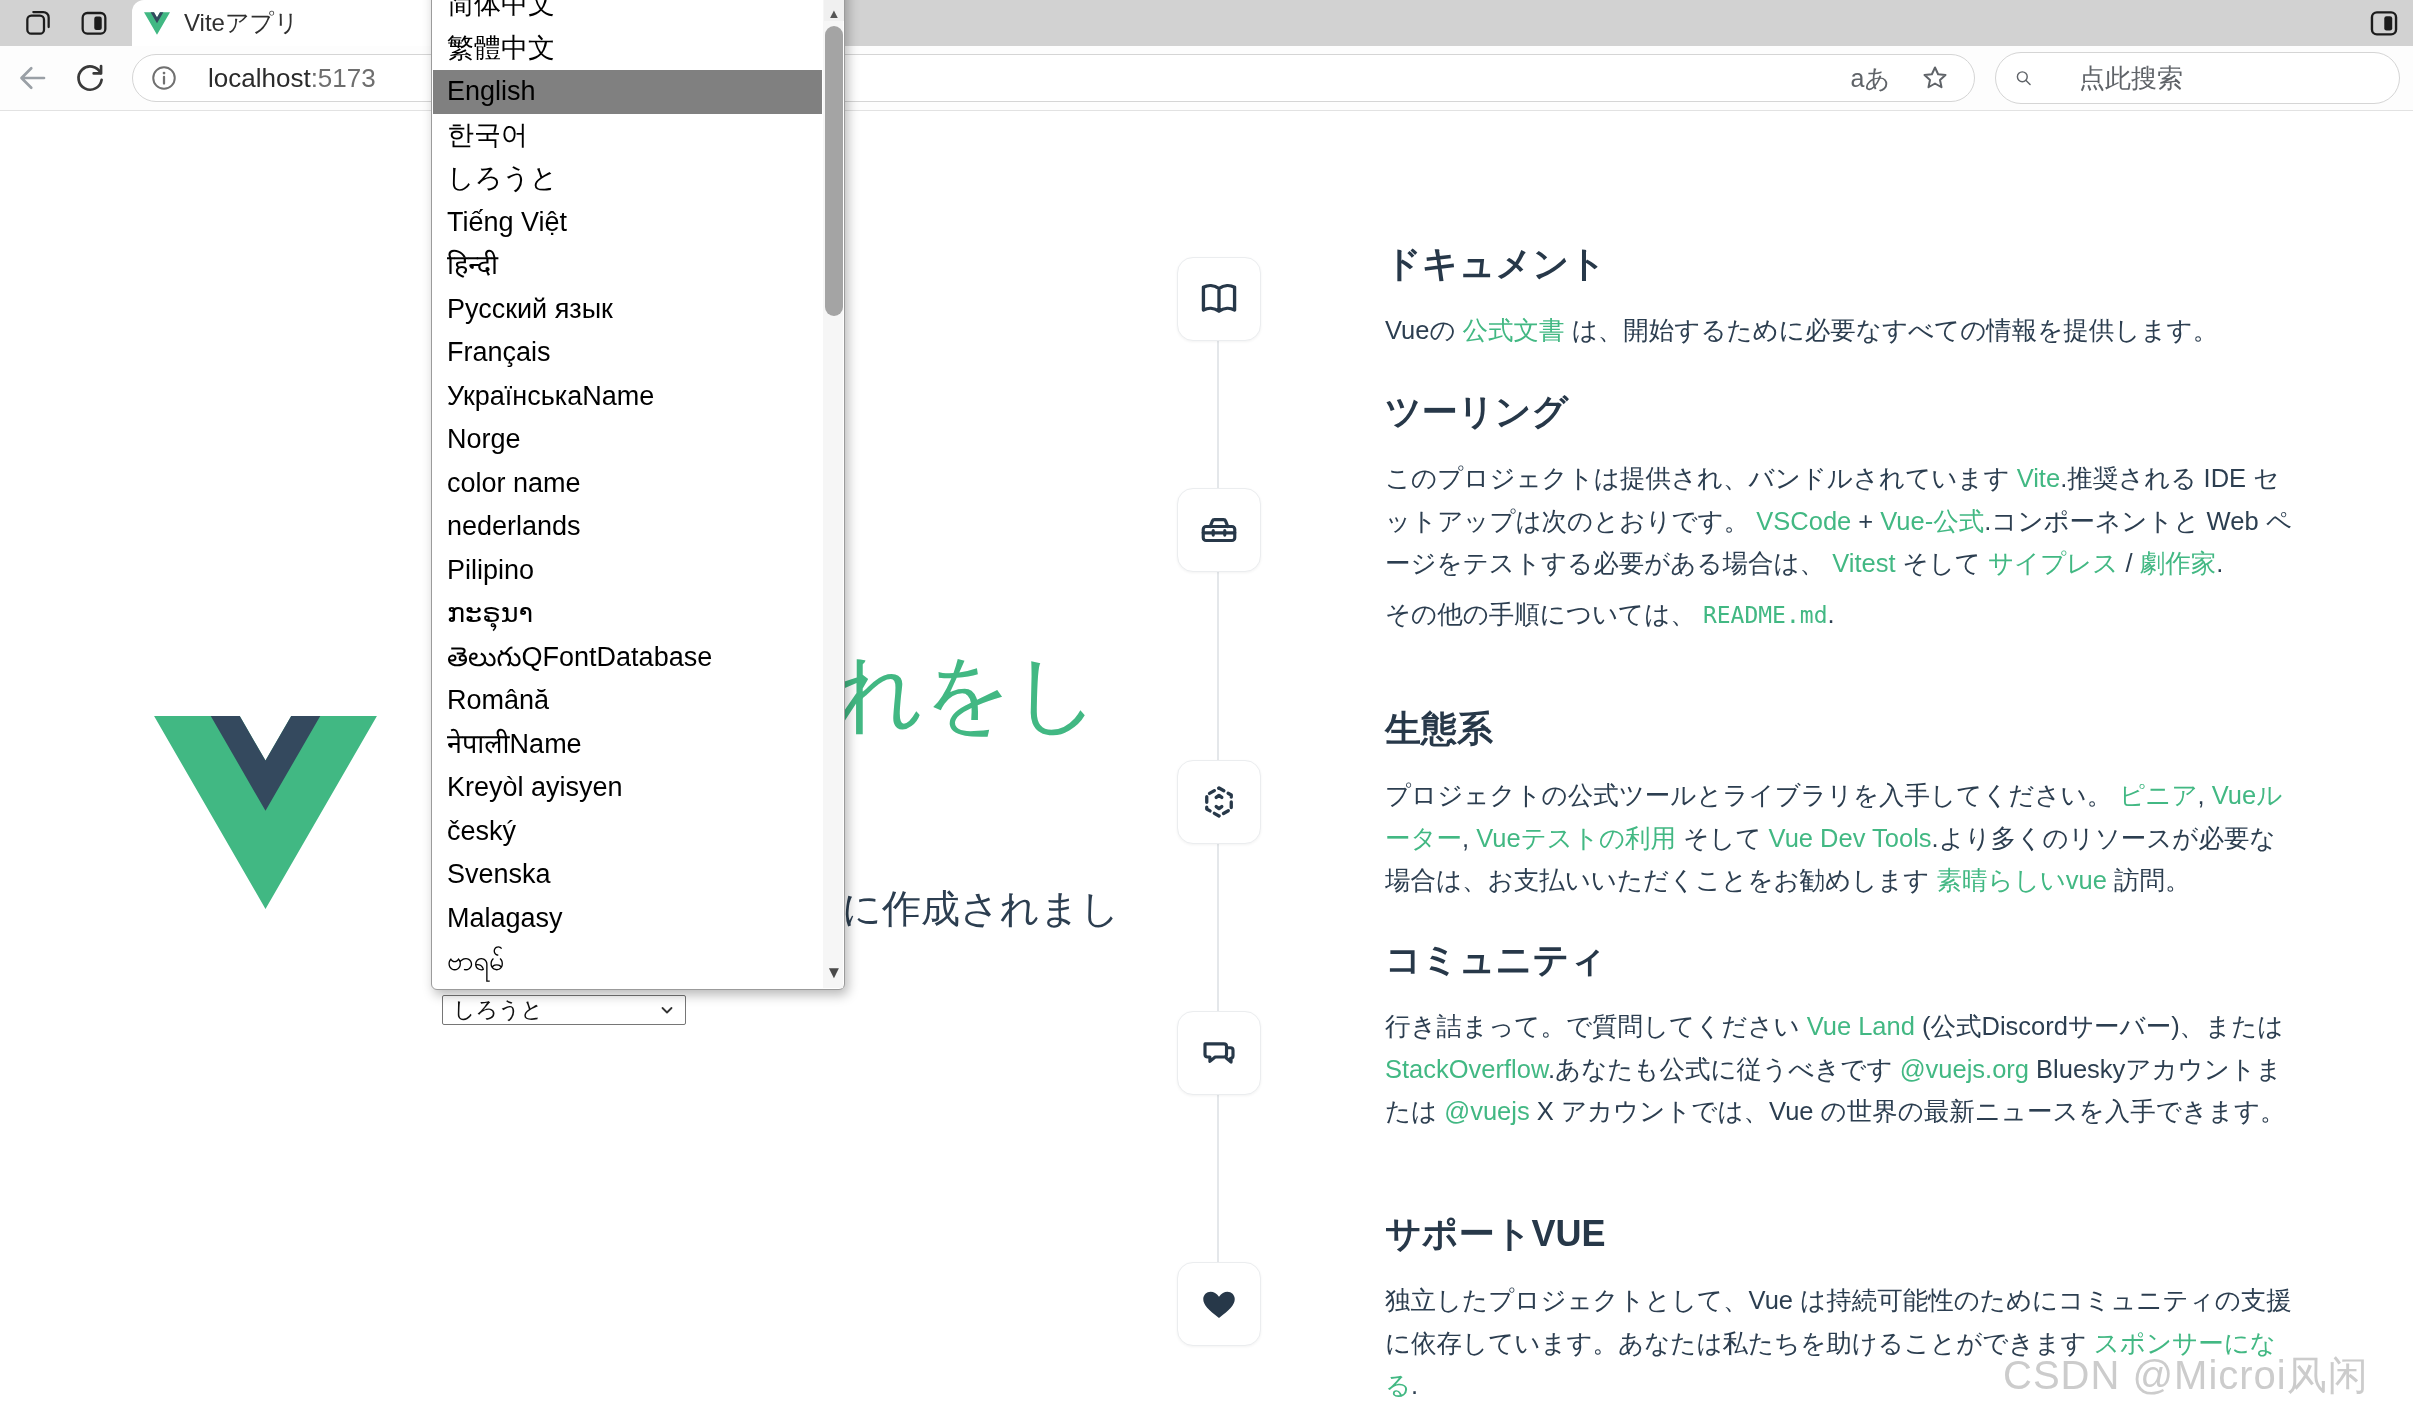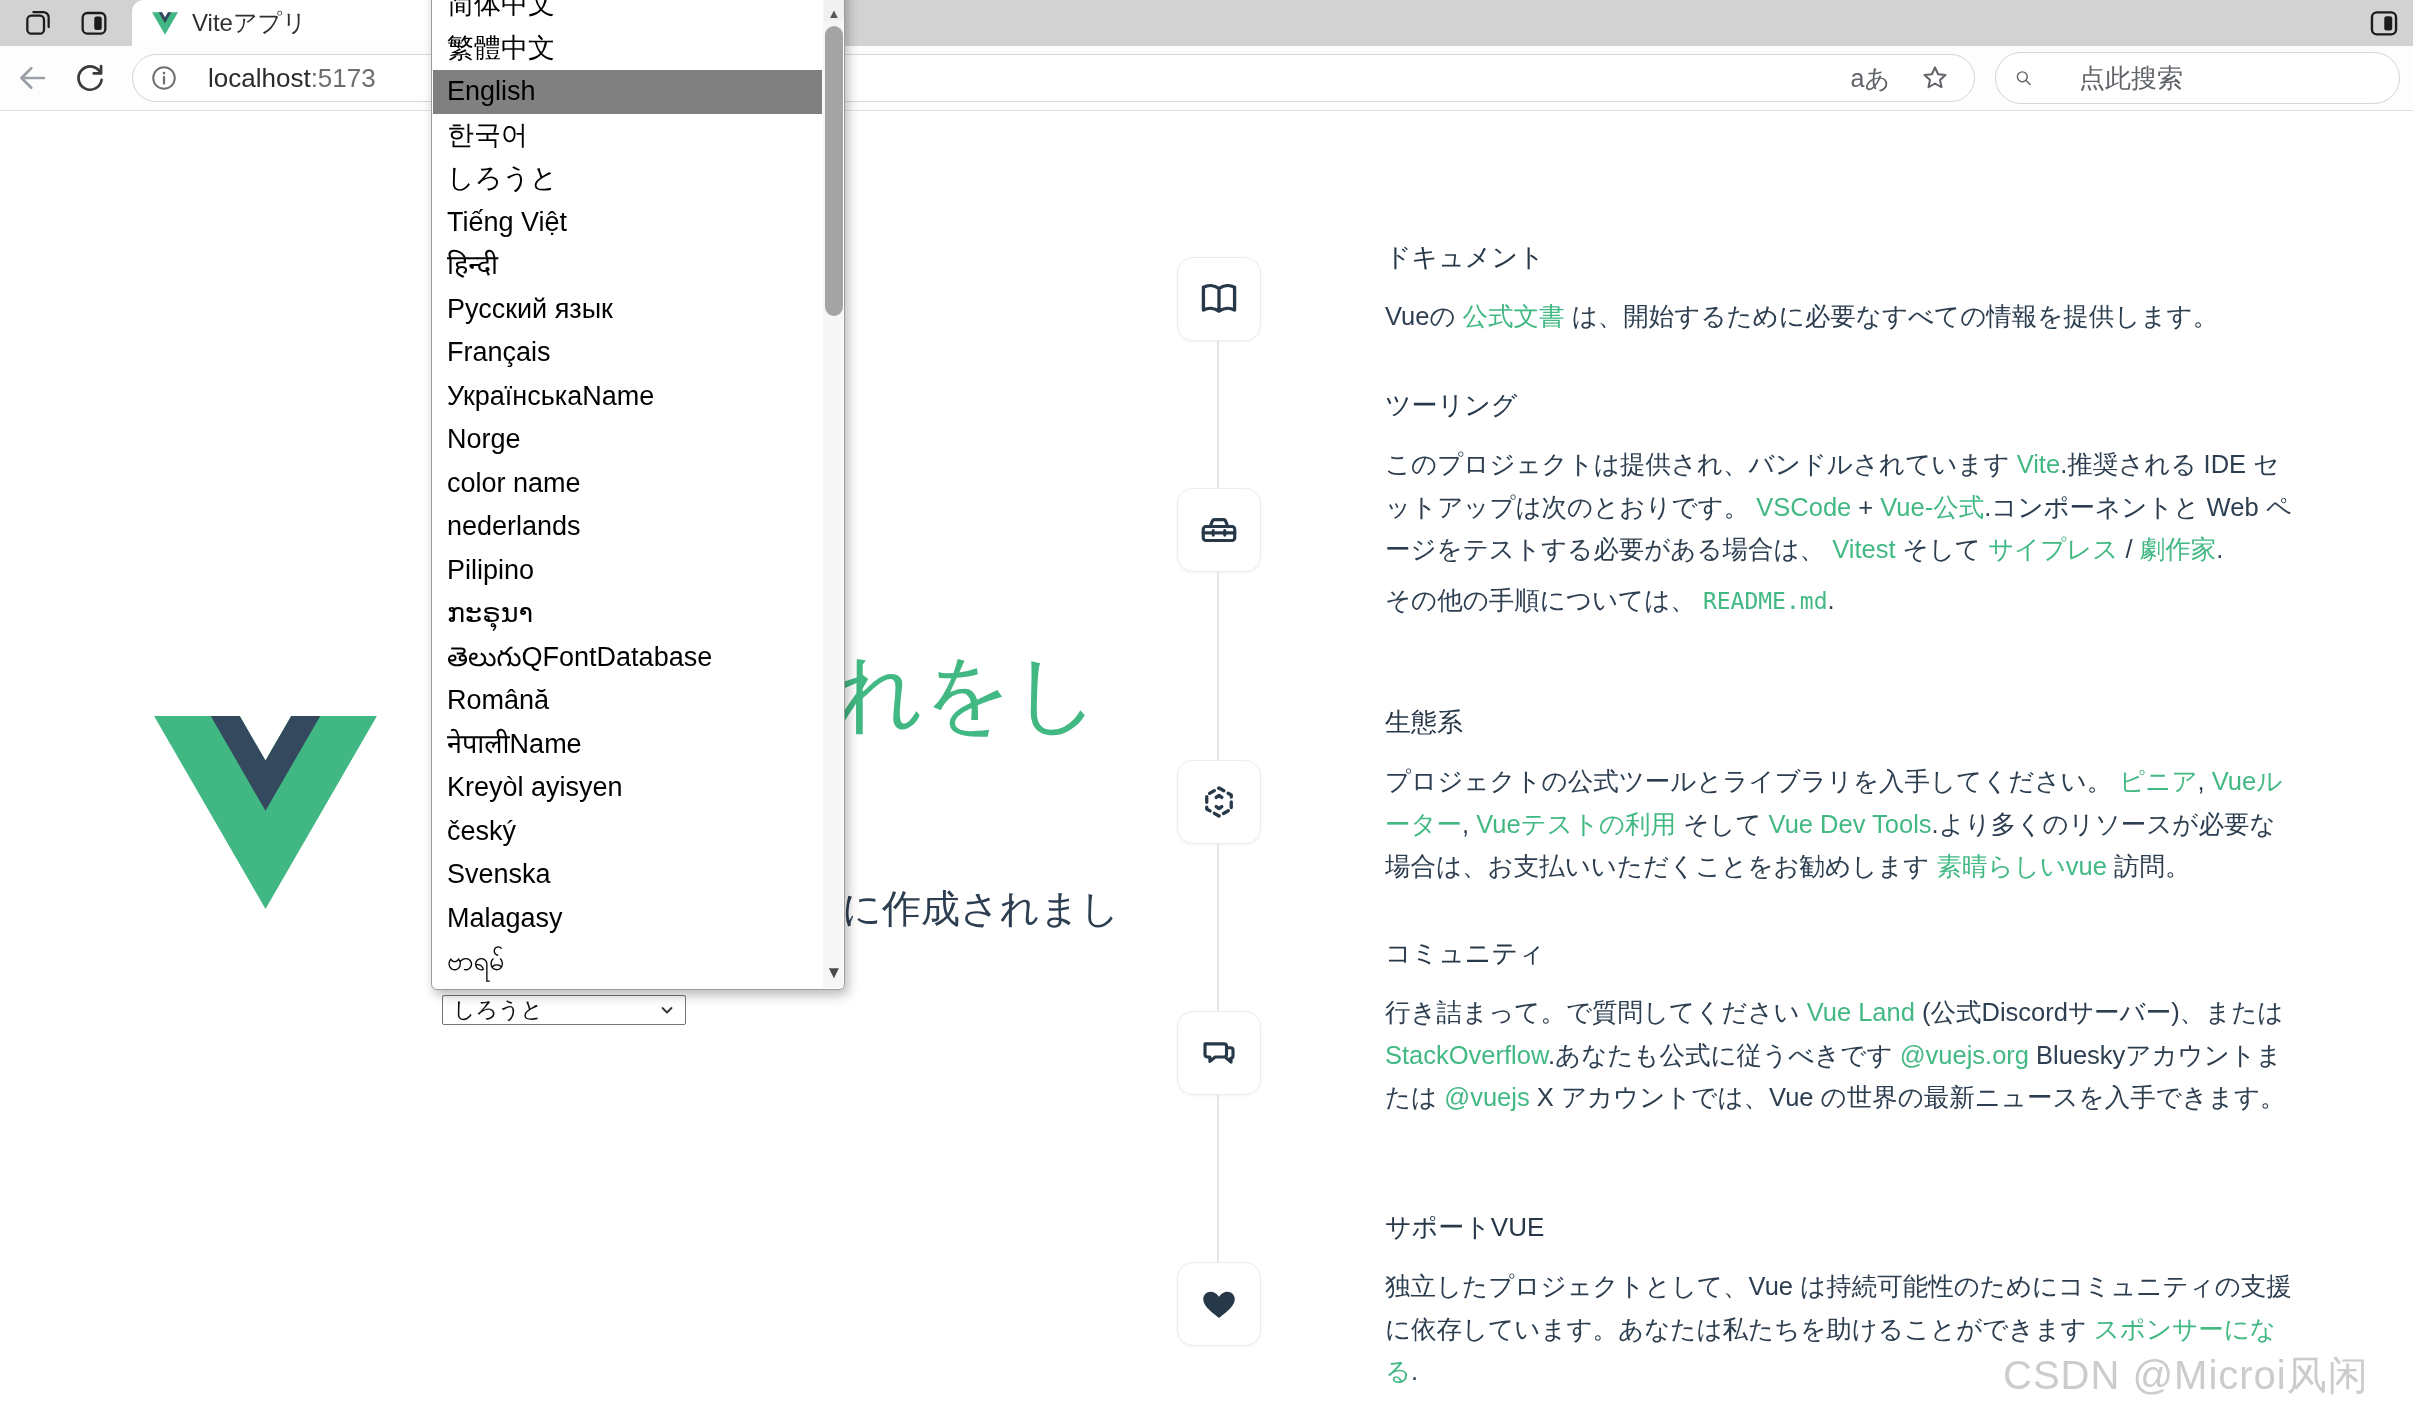--- a/index.html
+++ b/index.html
@@ -4,21 +4,21 @@
 <style>
   html,body{margin:0;padding:0;}
   body{font-family:"Liberation Sans","DejaVu Sans",sans-serif;background:#fff;}
   #screen{position:relative;width:2413px;height:1421px;overflow:hidden;background:#fff;}
 
   
   .tabstrip{position:absolute;left:0;top:0;width:2413px;height:46px;background:#d2d2d2;}
   .win-icon{position:absolute;top:7px;width:32px;height:32px;}
   .win-icon svg{width:32px;height:32px;}
   .browser-tab{position:absolute;left:132px;top:0;width:580px;height:46px;background:#fff;
-    border-radius:12px 12px 0 0;display:flex;align-items:center;padding-left:20px;box-sizing:border-box;}
+    border-radius:12px 12px 0 0;display:flex;align-items:center;padding-left:12px;box-sizing:border-box;}
   .tab-title{font-size:24px;color:#303030;margin-left:14px;white-space:nowrap;}
   .top-right-icon{position:absolute;top:6px;right:12px;width:34px;height:34px;}
 
   .navrow{position:absolute;left:0;top:46px;width:2413px;height:65px;background:#fdfdfd;border-bottom:1px solid #e2e2e2;box-sizing:border-box;}
   .nav-btn{position:absolute;top:12px;width:40px;height:40px;display:flex;align-items:center;justify-content:center;}
   .urlbar{position:absolute;left:132px;top:8px;width:1843px;height:48px;background:#fff;border:1px solid #d5d5d5;
     border-radius:25px;display:flex;align-items:center;box-sizing:border-box;padding:0 24px 0 16px;}
   .url-text{font-size:26px;margin-left:14px;white-space:nowrap;}
   .url-host{color:#2b2b2b;margin-left:15px;}
   .url-port{color:#6e6e6e;}
@@ -36,21 +36,21 @@
   .hero-gray{position:absolute;left:842px;top:882px;font-size:39px;color:#2c3e50;white-space:nowrap;}
 
   
   .rail-line{position:absolute;left:1217px;top:299px;width:2px;height:1005px;background:#e4e7ea;}
   .feature-card{position:absolute;left:1177px;width:82px;height:82px;background:#fff;border:1px solid #ebedef;
     border-radius:16px;box-shadow:0 1px 3px rgba(0,0,0,.05);display:flex;align-items:center;justify-content:center;}
   .feature-card svg{width:42px;height:42px;}
 
   
   .info-section{position:absolute;left:1385px;width:912px;}
-  .sec-title{font-size:26px;font-weight:400;color:#273849;margin:0 0 20px 0;}
+  .sec-title{font-size:36px;font-weight:700;color:#273849;margin:0 0 20px 0;}
   .sec-par{font-size:25.5px;line-height:42.5px;color:#2c3e50;margin:0 0 8px 0;}
   .green-link{color:#42b883;text-decoration:none;cursor:pointer;}
   .green-link.mono{font-family:"DejaVu Sans Mono","Liberation Mono",monospace;font-size:23px;}
 
   
   .watermark{position:absolute;left:2003px;top:1348px;font-size:40px;color:#ccc;letter-spacing:1px;
     text-shadow:1px 1px 0 #fff;white-space:nowrap;}
 
   
   .language-select{position:absolute;left:442px;top:995px;width:244px;height:30px;background:#fff;

